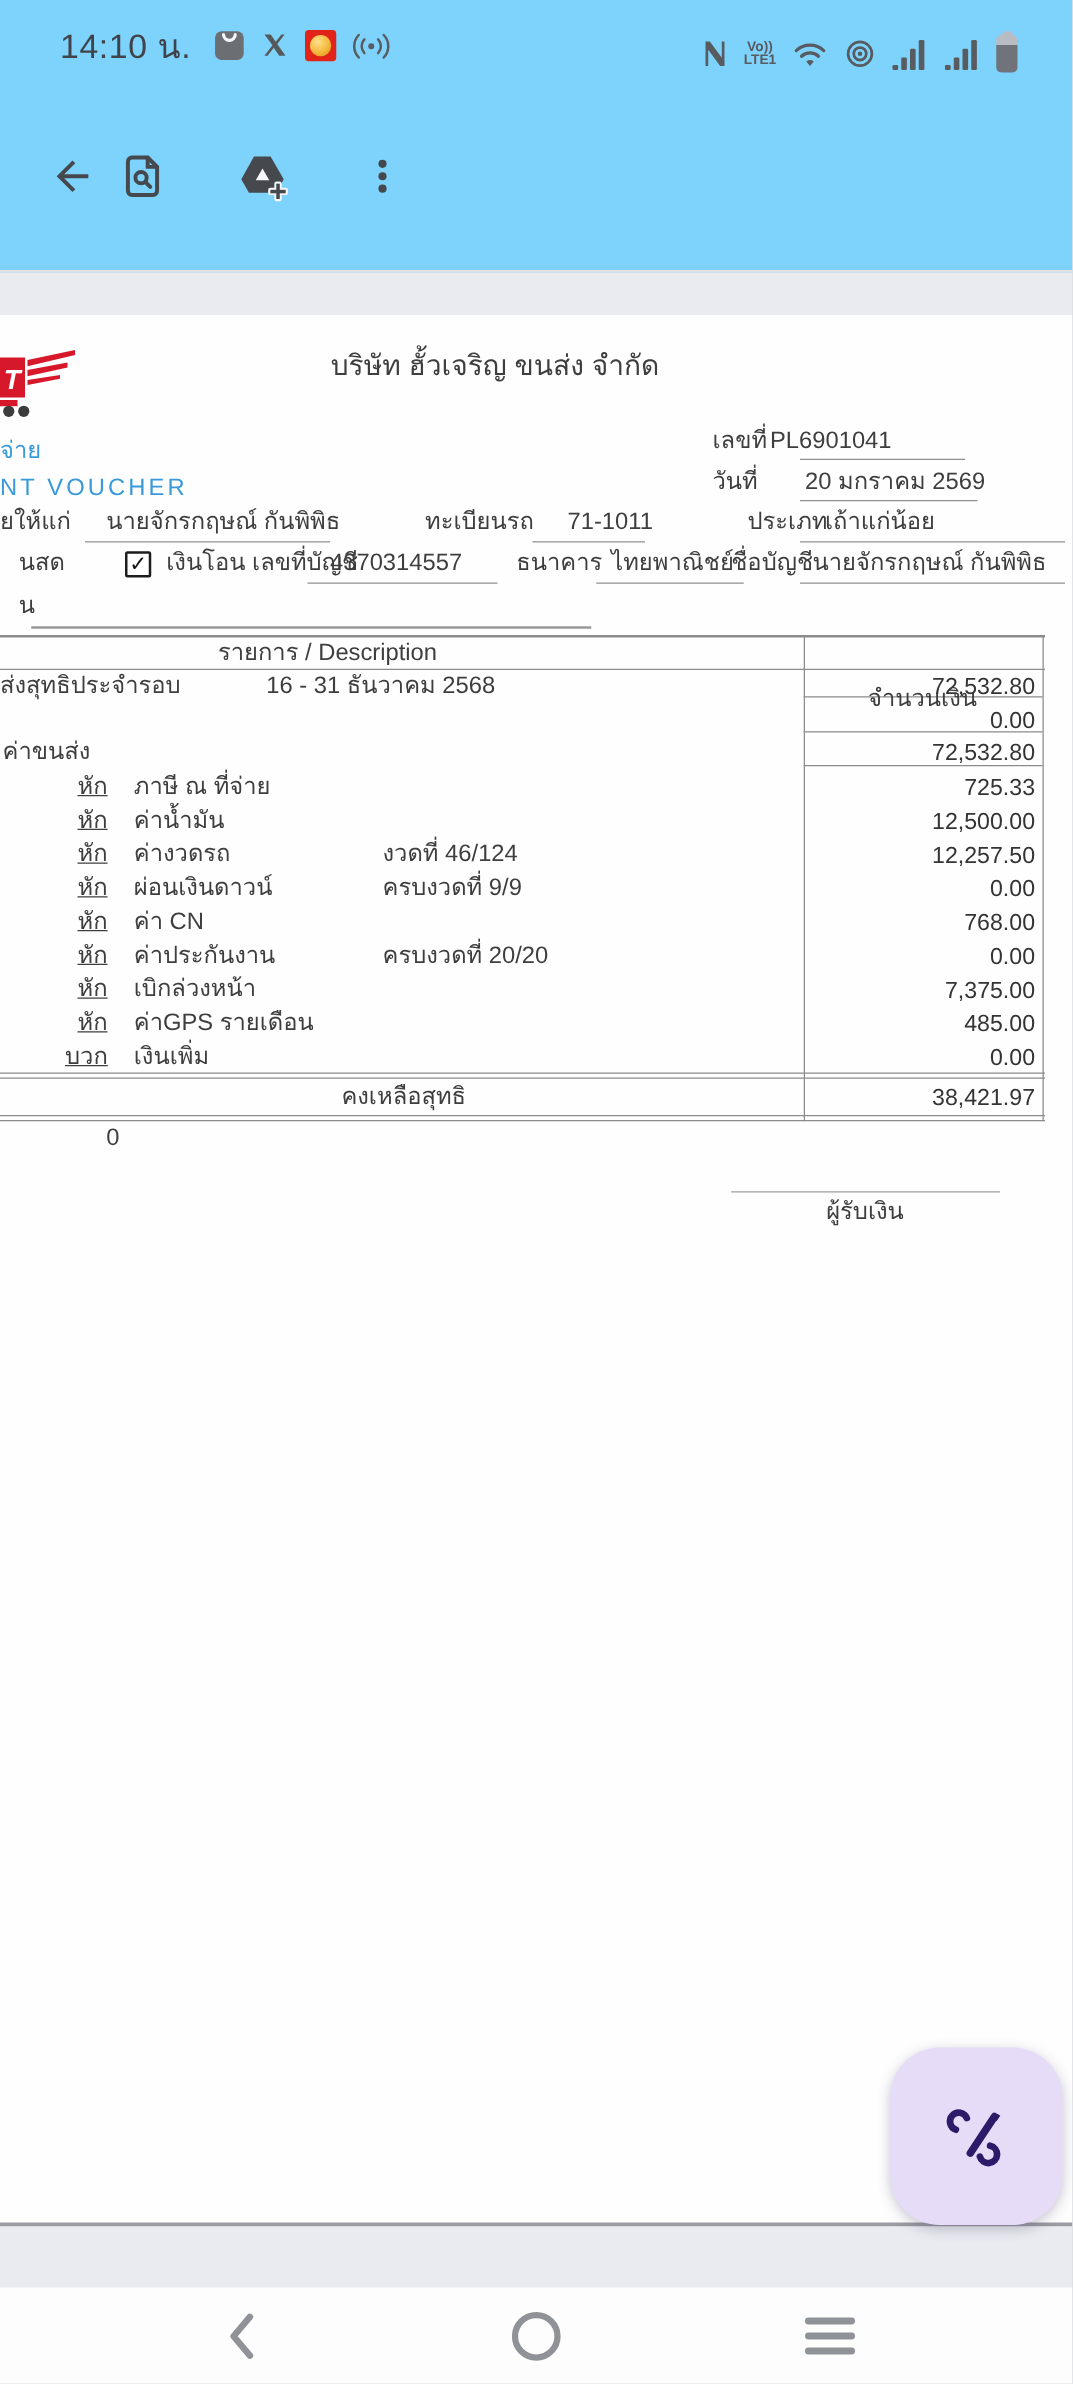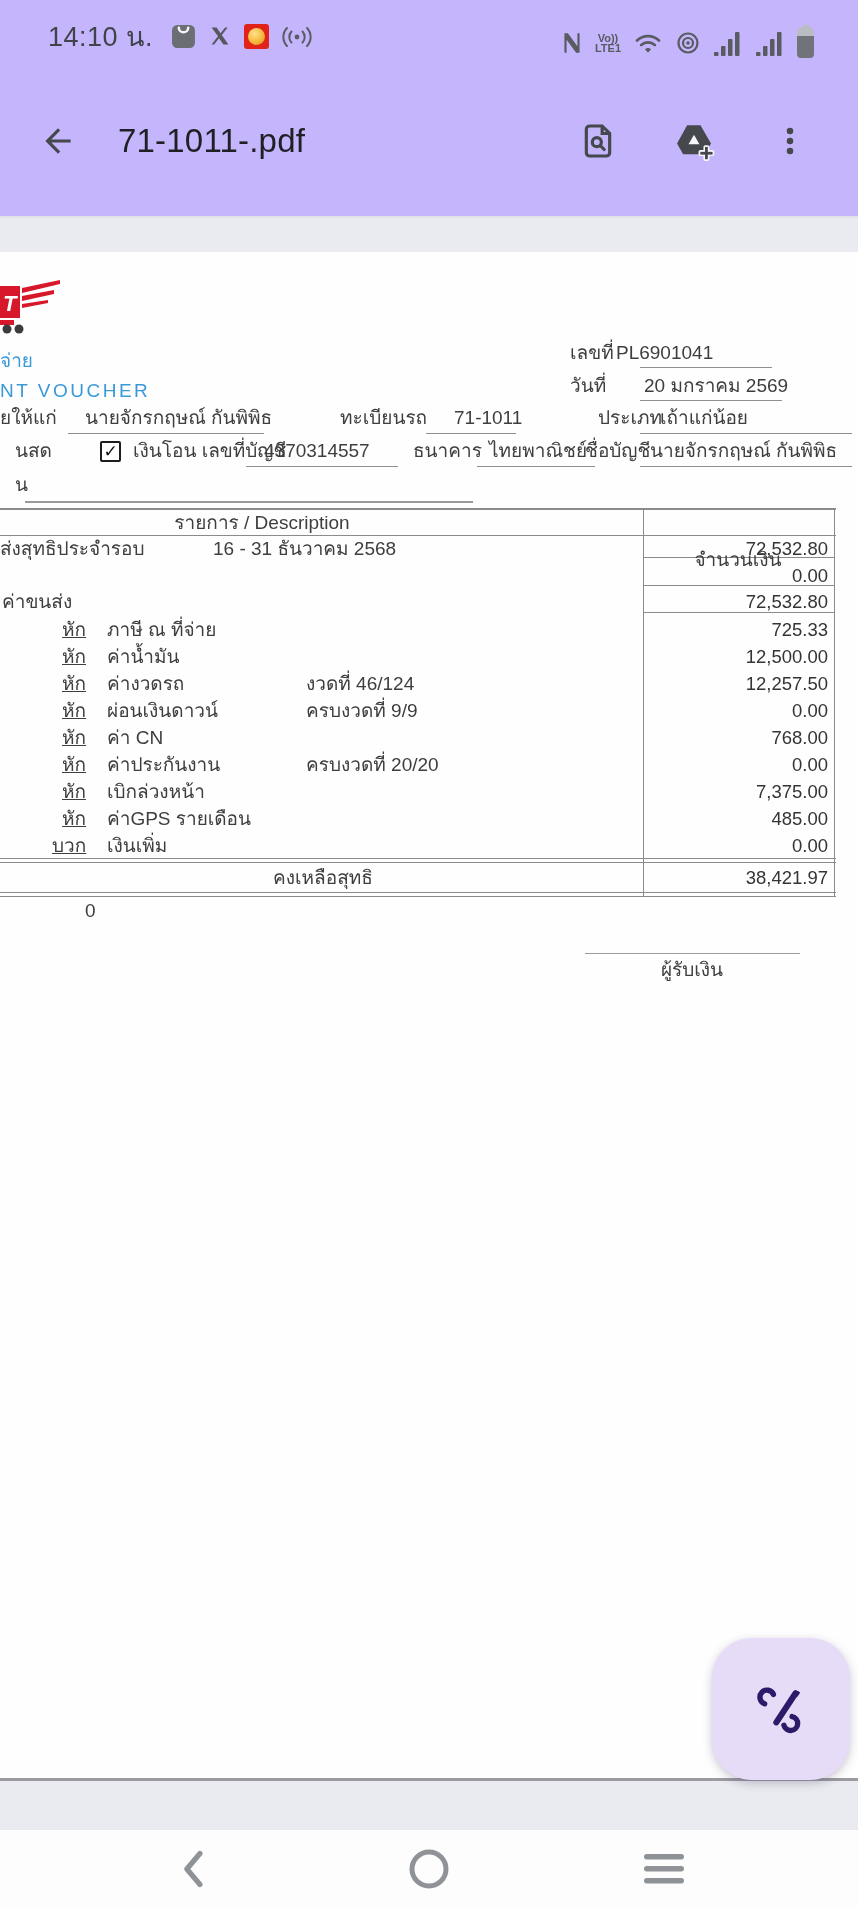--- a/index.html
+++ b/index.html
@@ -4,21 +4,21 @@
 <style>
   html,body{margin:0;padding:0;background:#cfd1d6;}
   *{box-sizing:border-box;}
   .screen{
     position:relative;width:858px;height:1907px;overflow:hidden;
     background:#e9ebf0;
     font-family:"Liberation Sans","DejaVu Sans",sans-serif;
     -webkit-font-smoothing:antialiased;
   }
   
-  .top-chrome{position:absolute;top:0;left:0;right:0;height:218px;background:#c4b5fd;border-bottom:2px solid #dfe1e6;}
+  .top-chrome{position:absolute;top:0;left:0;right:0;height:218px;background:#7dd3fc;border-bottom:2px solid #dfe1e6;}
   .status-bar{position:absolute;top:0;left:0;right:0;height:66px;display:flex;align-items:flex-end;justify-content:space-between;padding:0 44px 8px 48px;}
   .sb-left,.sb-right{display:flex;align-items:center;gap:12px;}
   .sb-time{font-size:27px;color:#40434a;font-weight:500;letter-spacing:.5px;margin-right:6px;}
   .notif{display:inline-flex;align-items:center;justify-content:center;}
   .badge-red{width:25px;height:25px;background:#e2231a;border-radius:3px;display:flex;align-items:center;justify-content:center;}
   .badge-red .coin{width:17px;height:17px;border-radius:50%;background:radial-gradient(circle at 38% 32%,#ffe08a 0%,#f4b93c 55%,#d98a12 100%);}
   .volte{display:flex;flex-direction:column;align-items:center;line-height:10px;color:#585b60;font-weight:700;}
   .volte span{font-size:11px;letter-spacing:0;}
   .battery{position:relative;width:17px;height:30px;border-radius:4px;background:linear-gradient(to bottom,#b9bcc2 0 27%,#70747a 27% 100%);}
   .battery:before{content:"";position:absolute;top:-3px;left:4.5px;width:8px;height:4px;border-radius:2px;background:#b9bcc2;}
@@ -130,21 +130,20 @@
         <span class="battery"></span>
       </div>
     </div>
 
     <div class="app-bar">
       <button class="icon-btn">
         <svg width="38" height="38" viewBox="0 0 24 24">
             <path d="M20 11H7.8l5.6-5.6L12 4l-8 8 8 8 1.4-1.4L7.8 13H20v-2z" fill="#45484d"></path>
           </svg>
       </button>
-      <div class="app-title">71-1011-.pdf</div>
       <div class="actions">
         <button class="icon-btn">
           <svg width="40" height="40" viewBox="0 0 24 24" fill="none" stroke="#45484d" stroke-width="1.9">
               <path d="M14.5 3H7a2 2 0 0 0-2 2v14a2 2 0 0 0 2 2h10a2 2 0 0 0 2-2V7.5z"></path>
               <path d="M14.5 3v4.5H19"></path>
               <circle cx="11.3" cy="12.7" r="2.7"></circle>
               <path d="M13.3 14.7l2.4 2.4" stroke-linecap="round"></path>
             </svg>
         </button>
         <button class="icon-btn">
@@ -179,20 +178,21 @@
           <polygon points="22,20 54,14 54,18 22,25" fill="#d7182a"></polygon>
           <polygon points="22,28 48,24 48,27 22,32" fill="#d7182a"></polygon>
           <rect x="-8" y="10" width="28" height="32" fill="#d7182a"></rect>
           <text x="3" y="35" font-size="22" font-weight="bold" font-style="italic" fill="#ffffff" font-family="Liberation Sans, DejaVu Sans, sans-serif">T</text>
           <rect x="-8" y="44" width="22" height="5" fill="#d7182a"></rect>
           <circle cx="7" cy="53" r="4.5" fill="#3c3c3c"></circle>
             <circle cx="19" cy="53" r="4.5" fill="#3c3c3c"></circle>
         </svg>
       </span>
 
+      <span class="abs doc cen" style="top:28px;left:396px;font-size:22.5px;">บริษัท ฮั้วเจริญ ขนส่ง จำกัด</span>
 
       <span class="abs doc" style="top:88px;left:570px;">เลขที่</span>
       <span class="abs doc" style="top:88px;left:616px;">PL6901041</span>
       <span class="ul" style="top:115px;left:640px;width:132px;"></span>
 
       <span class="abs doc blue" style="top:96px;left:0;">จ่าย</span>
 
       <span class="abs doc" style="top:121px;left:570px;">วันที่</span>
       <span class="abs doc" style="top:121px;left:644px;">20 มกราคม 2569</span>
       <span class="ul" style="top:148px;left:640px;width:142px;"></span>

